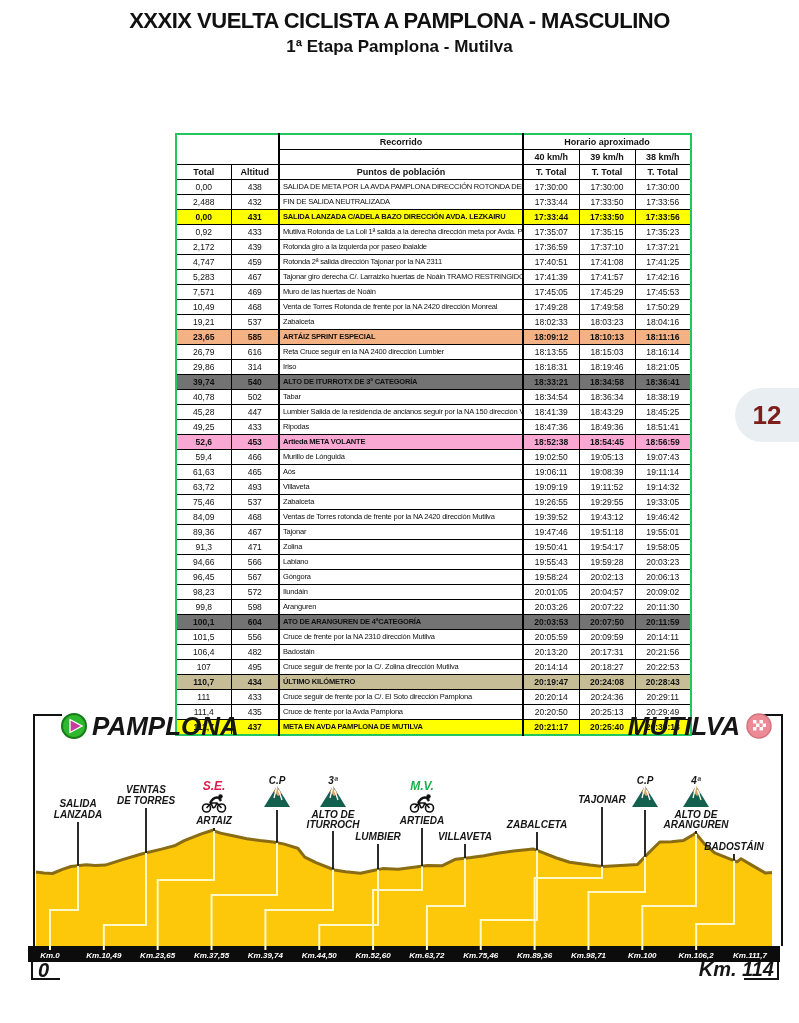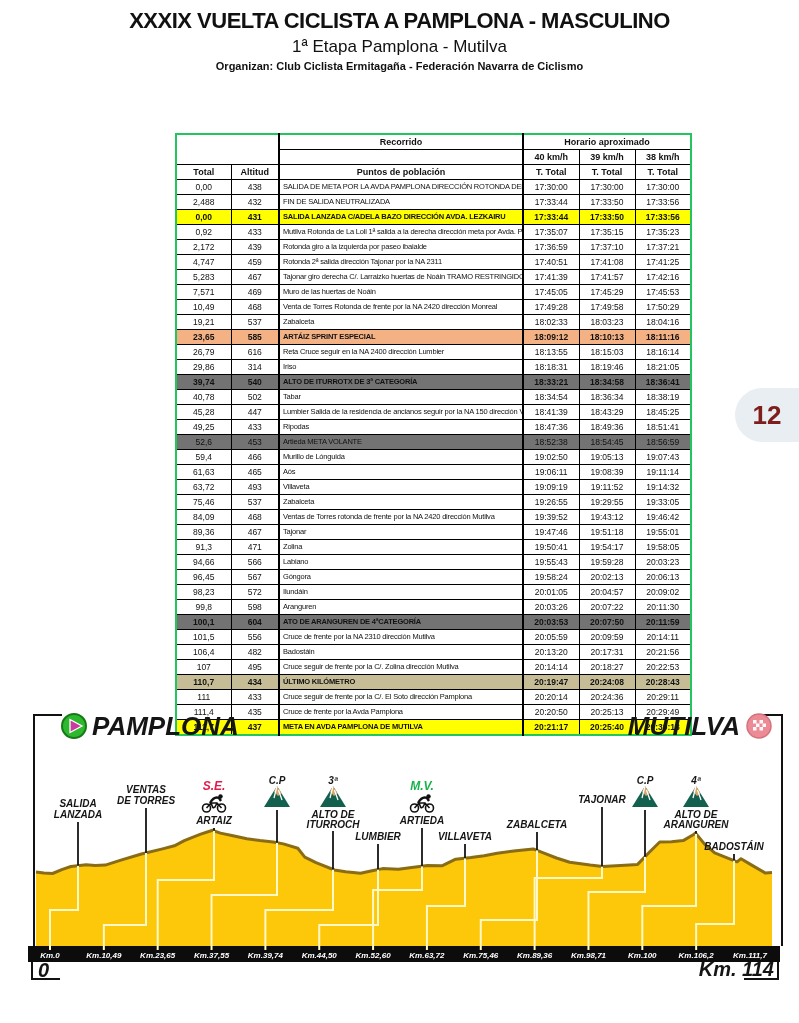--- a/index.html
+++ b/index.html
@@ -3,57 +3,56 @@
 <meta charset="utf-8">
 <style>
   html,body{margin:0;padding:0;}
   body{
     width:799px;height:1023px;position:relative;background:#fff;
     font-family:"Liberation Sans", sans-serif;color:#111;overflow:hidden;
   }
   
   .hdr{position:absolute;top:8px;left:0;width:799px;text-align:center;}
   .hdr .title{font-size:22px;font-weight:bold;letter-spacing:-0.5px;}
-  .hdr .subtitle{font-size:17px;font-weight:normal;margin-top:3px;}
+  .hdr .subtitle{font-size:17px;font-weight:bold;margin-top:3px;}
   .hdr .org{font-size:11px;font-weight:bold;margin-top:3px;}
   .hdr .info{font-size:13px;font-weight:bold;margin-top:16px;word-spacing:2px;}
   
   .tblwrap{position:absolute;top:133px;left:175px;}
   table{border-collapse:collapse;border:2px solid #22c55e;table-layout:fixed;width:517px;}
   th,td{border:1px solid #000;height:14px;padding:0 3px;font-size:8.5px;line-height:1;overflow:hidden;}
   th{font-weight:bold;text-align:center;font-size:9px;}
   td.num{text-align:center;white-space:nowrap;}
   td.pts{text-align:left;font-size:7.5px;letter-spacing:-0.2px;white-space:nowrap;}
   td.tm{text-align:center;white-space:nowrap;}
   col.c-total{width:55px}col.c-alt{width:48px}col.c-pts{width:244px}
   col.c-t{width:56px}
   .bL2{border-left:2px solid #000;}
   tr.hl-yellow td{background:#ffff00;font-weight:bold;}
   tr.hl-orange td{background:#f4b183;font-weight:bold;}
   tr.hl-green  td{background:#737373;font-weight:bold;}
-  tr.hl-blue   td{background:#737373;font-weight:normal;}
+  tr.hl-blue   td{background:#f9a8d4;font-weight:bold;}
   tr.hl-tan    td{background:#c6bd97;font-weight:bold;}
   
   .pagetab{
     position:absolute;top:388px;right:0;width:64px;height:54px;
     background:#e8eef1;border-radius:27px 0 0 27px;
     display:flex;align-items:center;justify-content:center;
     font-size:26px;font-weight:bold;color:#7f1d1d;
   }
   
   .profile{position:absolute;top:710px;left:28px;}
   svg text{font-family:"Liberation Sans", sans-serif;}
 </style>
 </head>
 <body>
 
 <div class="hdr">
   <div class="title">XXXIX VUELTA CICLISTA A PAMPLONA - MASCULINO</div>
   <div class="subtitle">1ª Etapa Pamplona - Mutilva</div>
-  <div class="org">Organizan: Club Ciclista Ermitagaña - Federación Navarra de Ciclismo</div>
 </div>
 
 <div class="tblwrap">
   <table>
     <colgroup>
       <col class="c-total">
         <col class="c-alt">
         <col class="c-pts">
       <col class="c-t">
         <col class="c-t">

